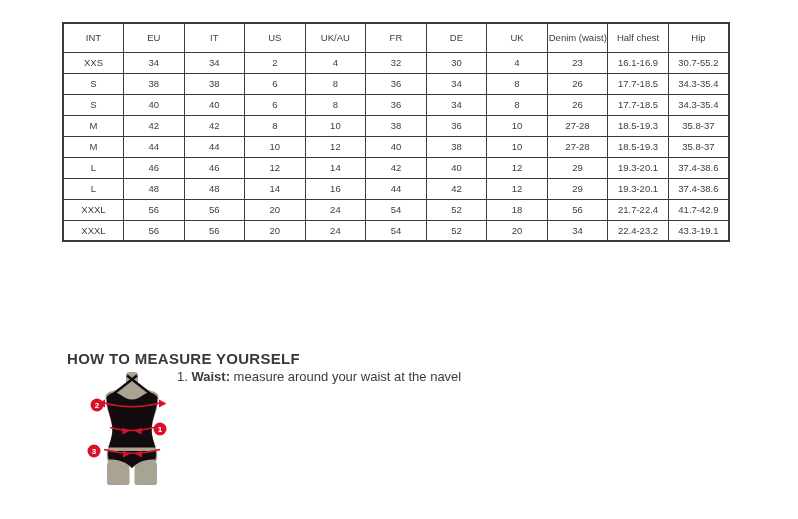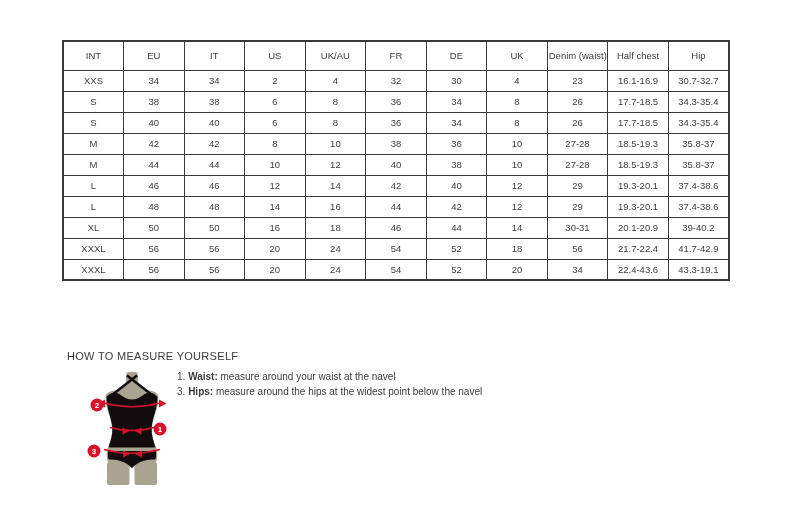--- a/index.html
+++ b/index.html
@@ -11,21 +11,21 @@
     background: #ffffff;
     font-family: "Liberation Sans", sans-serif;
     color: #3c3c3c;
     overflow: hidden;
   }
 
   
   table.size-table {
     position: absolute;
     left: 62px;
-    top: 40px;
+    top: 22px;
     width: 668px;
     border-collapse: collapse;
     table-layout: fixed;
     border: 2px solid #3a3a3a;
   }
   table.size-table th,
   table.size-table td {
     border: 1px solid #3a3a3a;
     text-align: center;
     vertical-align: middle;
@@ -37,40 +37,40 @@
     overflow: hidden;
   }
   table.size-table thead th { height: 29px; }
   table.size-table tbody td { height: 21px; }
 
   
   .measure-title {
     position: absolute;
     left: 67px;
     top: 350px;
-    font-size: 11px;
-    font-weight: normal;
+    font-size: 15px;
+    font-weight: bold;
     letter-spacing: 0.3px;
     color: #3a3a3a;
   }
   .figure-box {
     position: absolute;
     left: 82px;
     top: 370px;
     width: 100px;
     height: 118px;
   }
   ol.steps {
     position: absolute;
     left: 177px;
     top: 372px;
     list-style: none;
   }
   ol.steps li {
-    font-size: 10px;
+    font-size: 13px;
     line-height: 10px;
     margin-bottom: 4.5px;
     color: #3c3c3c;
     white-space: nowrap;
   }
   ol.steps li .step-label { font-weight: bold; }
 
   .badge-text {
     font-family: "Liberation Sans", sans-serif;
     font-size: 8px;
@@ -103,21 +103,21 @@
           <td>XXS</td>
           <td>34</td>
           <td>34</td>
           <td>2</td>
           <td>4</td>
           <td>32</td>
           <td>30</td>
           <td>4</td>
           <td>23</td>
           <td>16.1-16.9</td>
-          <td>30.7-32.7</td>
+          <td>30.7-55.2</td>
         </tr>
         <tr>
           <td>S</td>
           <td>38</td>
           <td>38</td>
           <td>6</td>
           <td>8</td>
           <td>36</td>
           <td>34</td>
           <td>8</td>
@@ -184,33 +184,20 @@
           <td>14</td>
           <td>16</td>
           <td>44</td>
           <td>42</td>
           <td>12</td>
           <td>29</td>
           <td>19.3-20.1</td>
           <td>37.4-38.6</td>
         </tr>
         <tr>
-          <td>XL</td>
-          <td>50</td>
-          <td>50</td>
-          <td>16</td>
-          <td>18</td>
-          <td>46</td>
-          <td>44</td>
-          <td>14</td>
-          <td>30-31</td>
-          <td>20.1-20.9</td>
-          <td>39-40.2</td>
-        </tr>
-        <tr>
           <td>XXXL</td>
           <td>56</td>
           <td>56</td>
           <td>20</td>
           <td>24</td>
           <td>54</td>
           <td>52</td>
           <td>18</td>
           <td>56</td>
           <td>21.7-22.4</td>
@@ -219,21 +206,21 @@
         <tr>
           <td>XXXL</td>
           <td>56</td>
           <td>56</td>
           <td>20</td>
           <td>24</td>
           <td>54</td>
           <td>52</td>
           <td>20</td>
           <td>34</td>
-          <td>22.4-43.6</td>
+          <td>22.4-23.2</td>
           <td>43.3-19.1</td>
         </tr>
       </tbody>
   </table>
 
   <h3 class="measure-title">HOW TO MEASURE YOURSELF</h3>
 
   <div class="figure-box">
     <svg width="100" height="118" viewBox="0 0 100 118" xmlns="http://www.w3.org/2000/svg">
 
@@ -283,16 +270,15 @@
         <circle cx="78" cy="59" r="6.5" fill="#d8112b"></circle>
         <text class="badge-text" x="78" y="62" text-anchor="middle" fill="#ffffff">1</text>
         <circle cx="12" cy="81" r="6.5" fill="#d8112b"></circle>
         <text class="badge-text" x="12" y="84" text-anchor="middle" fill="#ffffff">3</text>
       </g>
     </svg>
   </div>
 
   <ol class="steps">
       <li><span class="step-num">1. </span><span class="step-label">Waist:</span><span> measure around your waist at the navel</span></li>
-      <li><span class="step-num">3. </span><span class="step-label">Hips:</span><span> measure around the hips at the widest point below the navel</span></li>
     </ol>
 
 </div>
 
 </body></html>

